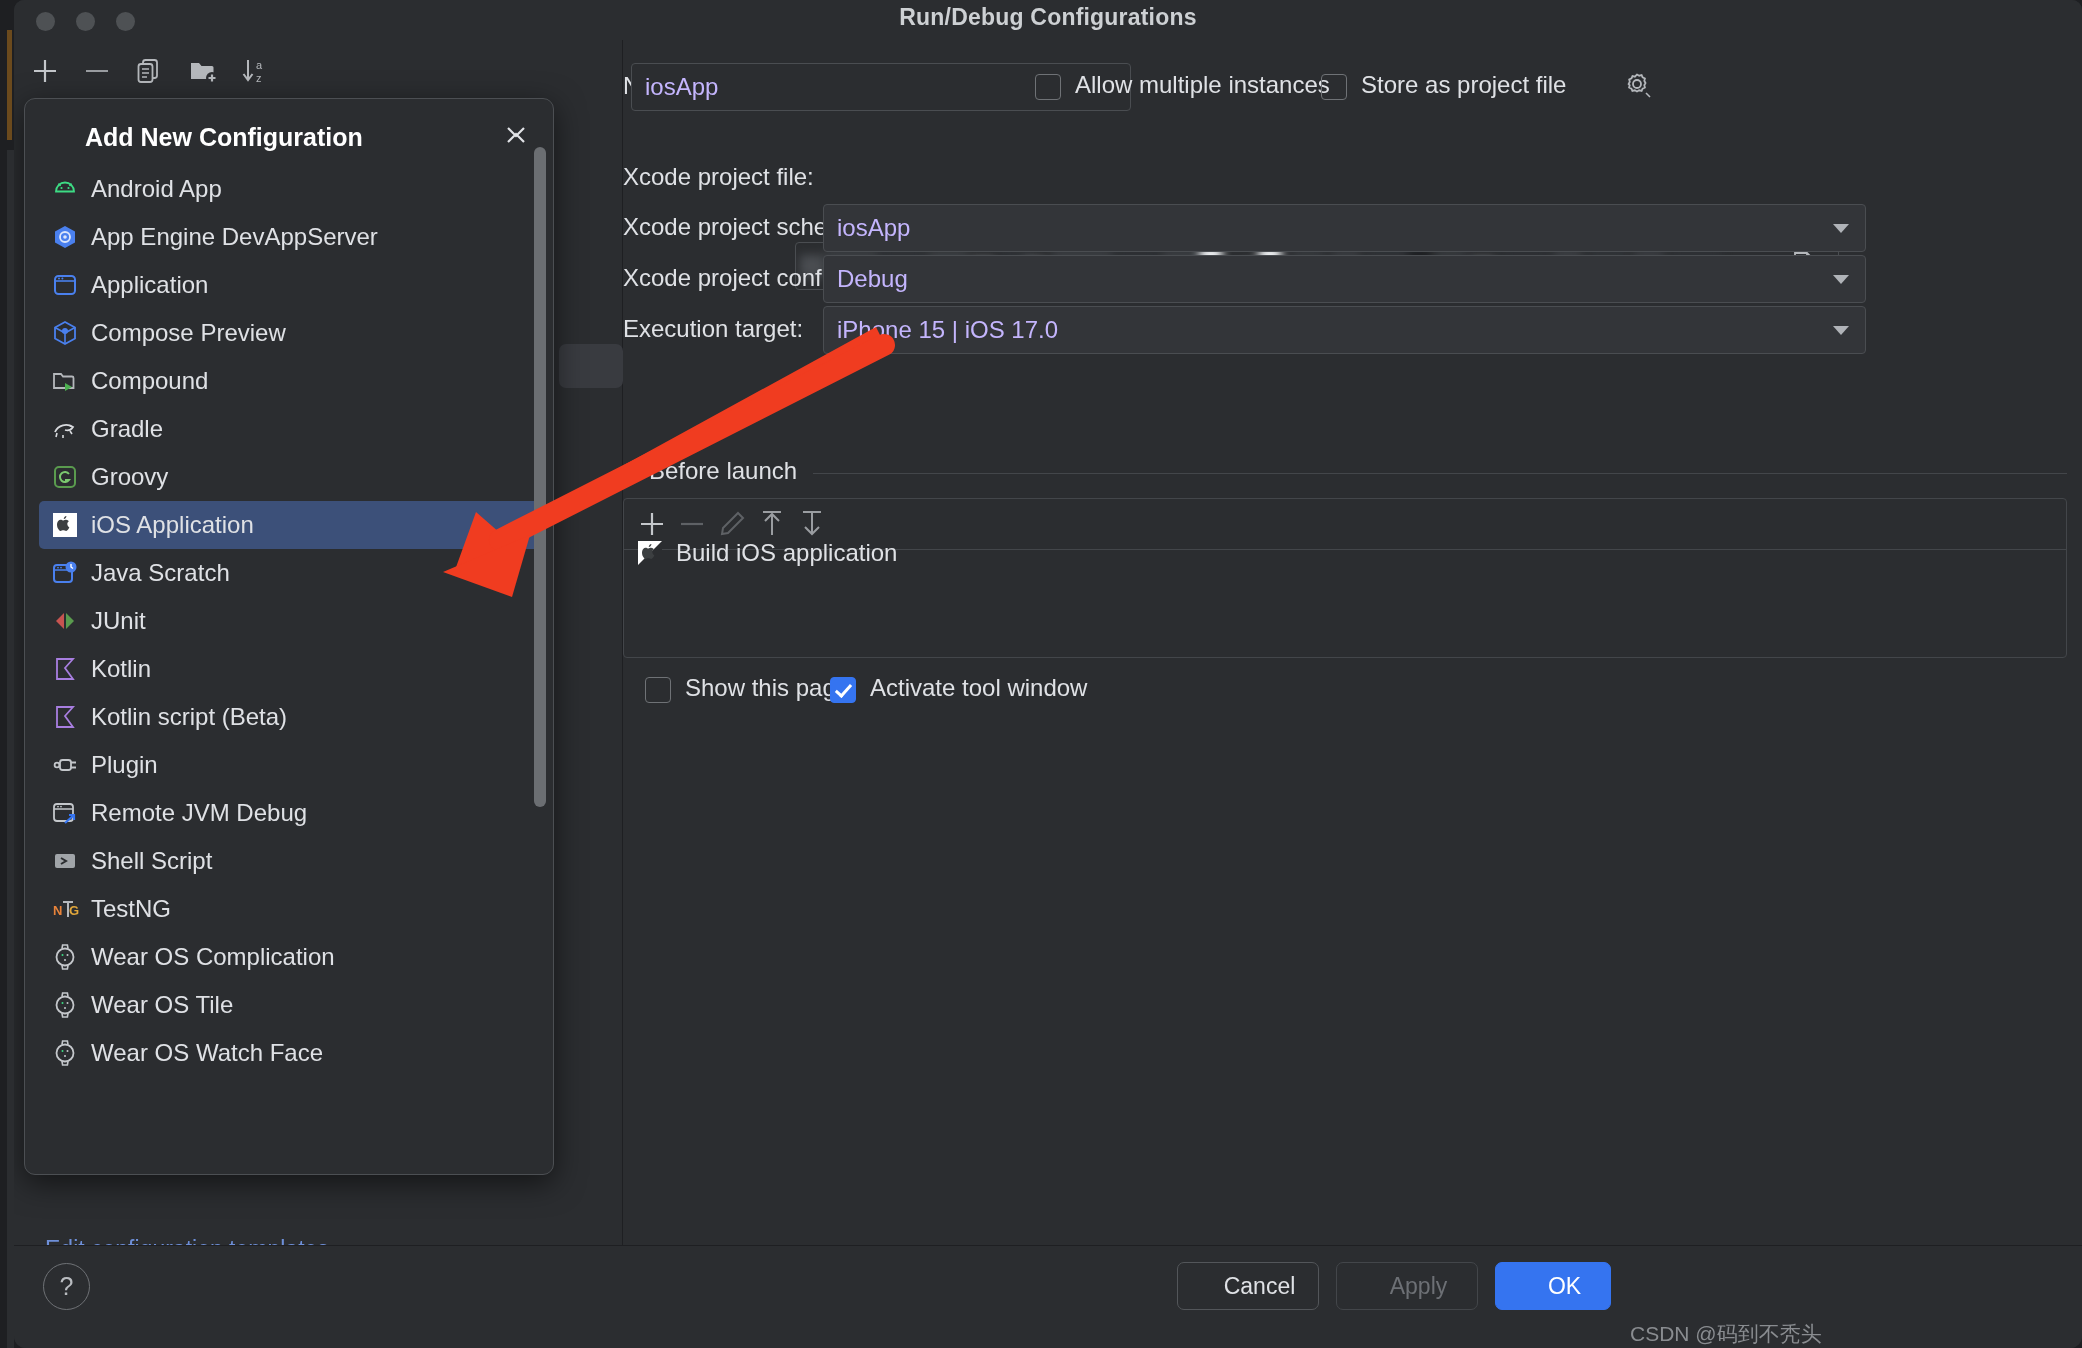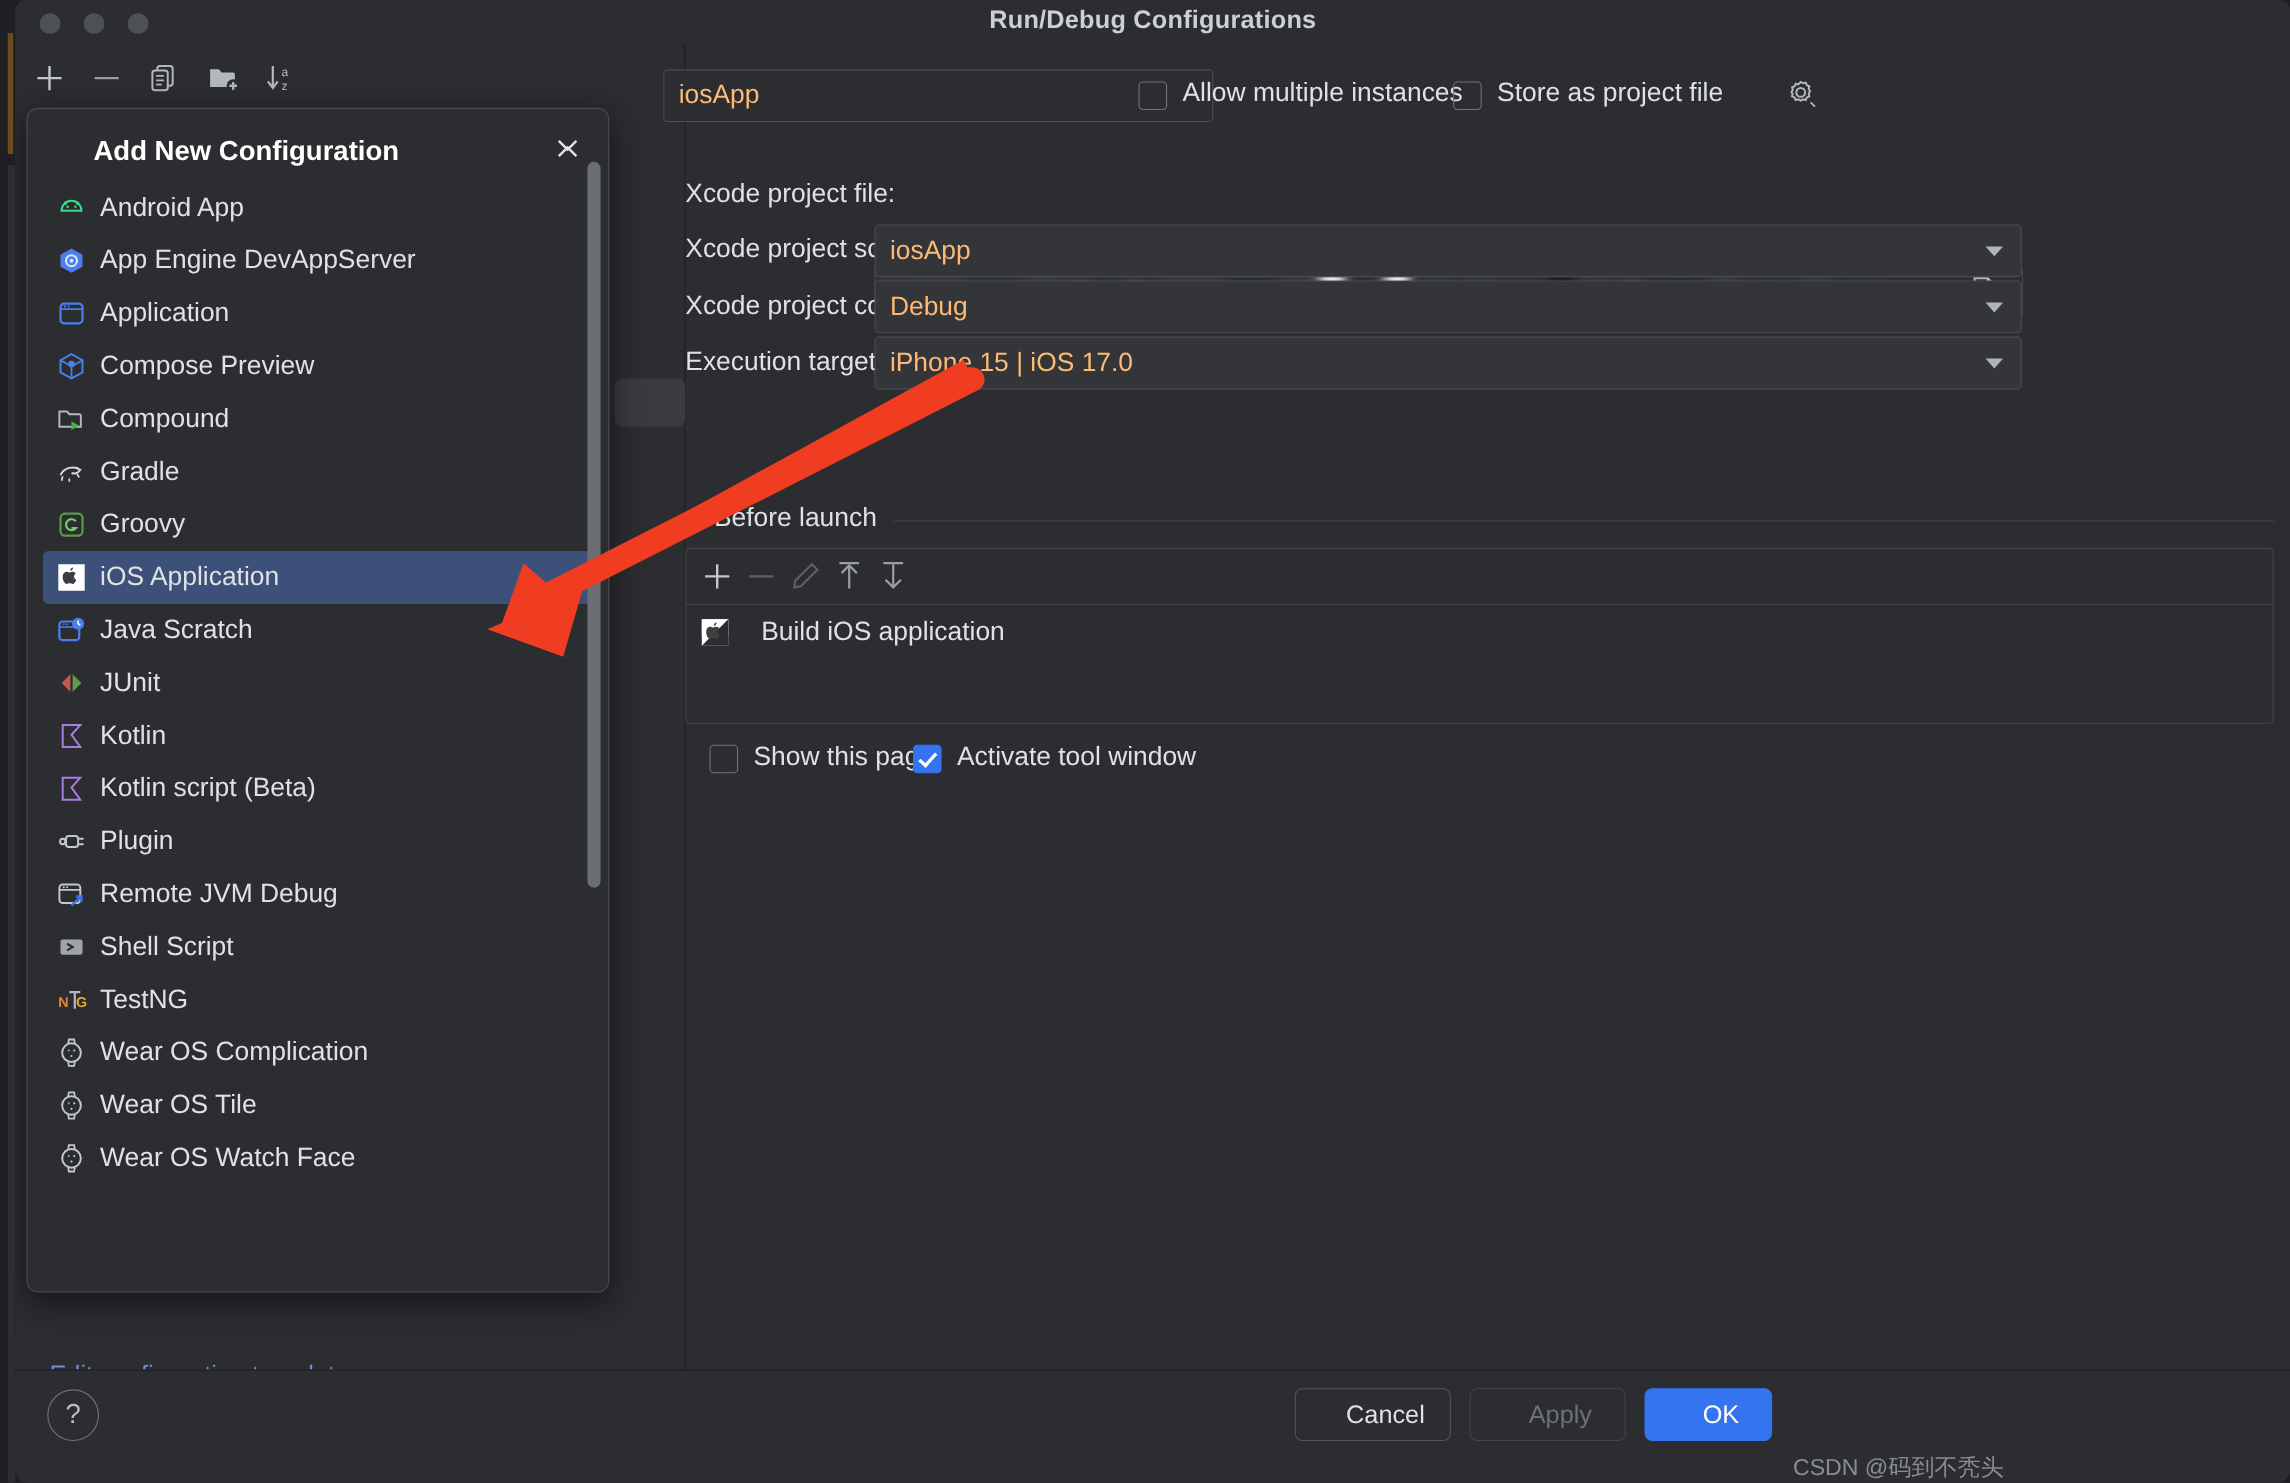--- a/index.html
+++ b/index.html
@@ -83,21 +83,21 @@
     position:absolute;left:1616px;top:74px;font-size:21px;color:#9a9da1;opacity:.85;
     font-family:"Liberation Sans", sans-serif;white-space:nowrap;
   }
 
   
   #right-pane{position:absolute;left:609px;top:40px;width:1459px;height:1205px;}
   .lbl{position:absolute;font-size:24px;color:#dfe1e5;white-space:nowrap;}
   .field{
     position:absolute;box-sizing:border-box;background:#2b2d30;
     border:1px solid #4a4d51;border-radius:4px;
-    display:flex;align-items:center;font-size:24px;color:#fdba74;
+    display:flex;align-items:center;font-size:24px;color:#c4b5fd;margin-left:28px;
   }
   .field .val{padding-left:13px;}
   .combo{background:#333539;border:1px solid #4a4d51;}
   .caret{
     position:absolute;right:16px;top:50%;margin-top:-4px;
     width:0;height:0;border-left:8px solid transparent;border-right:8px solid transparent;
     border-top:9px solid #b0b3b8;
   }
   .cbx{
     position:absolute;width:26px;height:26px;box-sizing:border-box;
@@ -132,21 +132,21 @@
     position:absolute;left:0;top:458px;width:1444px;height:160px;
     border:1px solid #43464a;border-radius:4px;box-sizing:border-box;background:#2b2d30;
   }
   #bl-toolbar{position:absolute;left:0;top:0;width:1442px;height:50px;border-bottom:1px solid #43464a;}
   .bl-btn{position:absolute;top:9px;width:32px;height:32px;cursor:default;}
   #blb-plus{left:12px;}
   #blb-minus{left:52px;}
   #blb-edit{left:92px;}
   #blb-up{left:132px;}
   #blb-down{left:172px;}
-  #bl-row{position:absolute;left:0;top:50px;width:1442px;height:52px;display:flex;align-items:center;gap:16px;}
+  #bl-row{position:absolute;left:0;top:40px;width:1442px;height:52px;display:flex;}
   #bl-row .bl-icon{margin-left:12px;width:28px;height:28px;}
   #bl-row .bl-text{margin-left:12px;font-size:24px;color:#dfe1e5;}
 
   
   #arrow{position:absolute;left:0;top:0;width:2082px;height:1348px;pointer-events:none;}
 
   
   #popup{
     position:absolute;left:10px;top:98px;width:528px;height:1075px;
     background:#2b2d30;border:1px solid #4c4f53;border-radius:11px;

